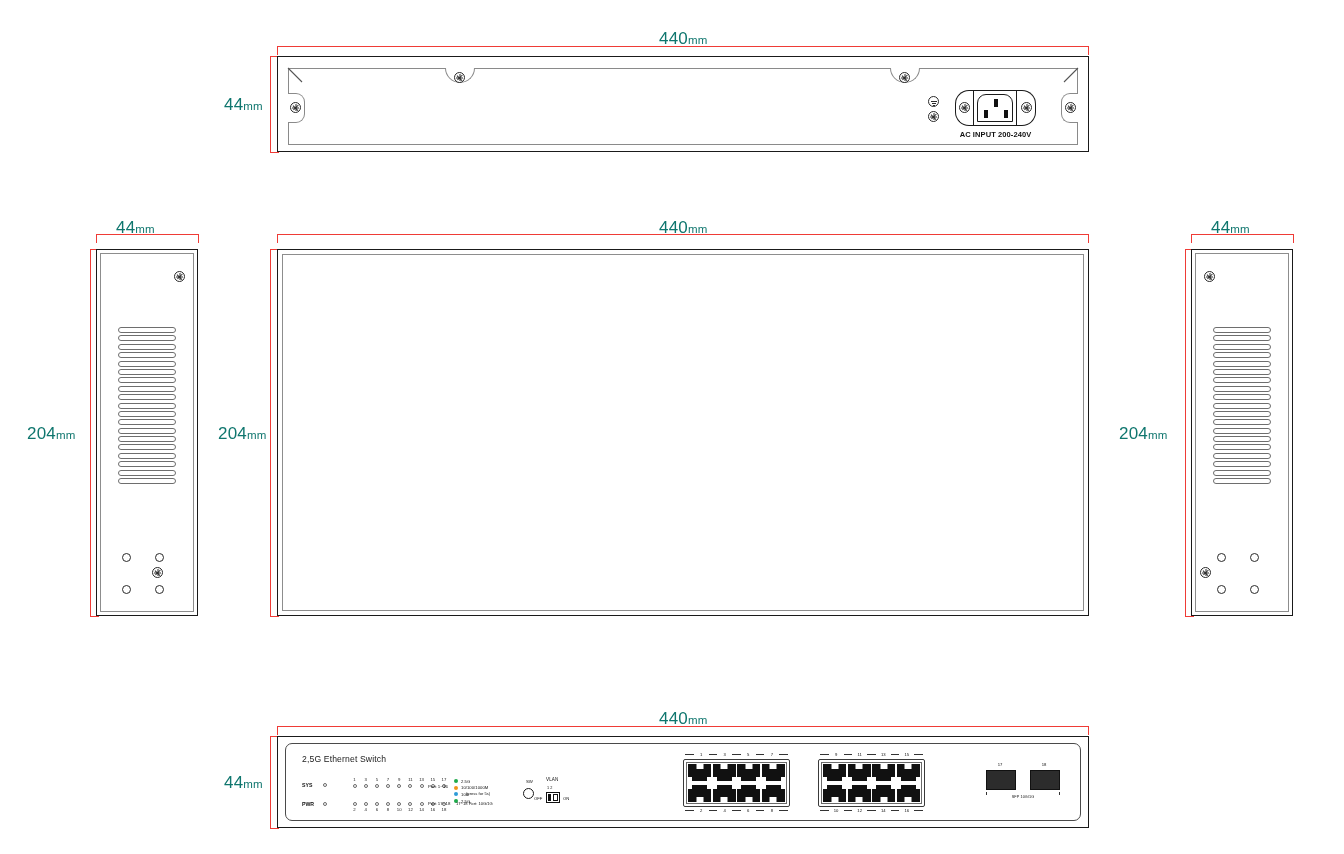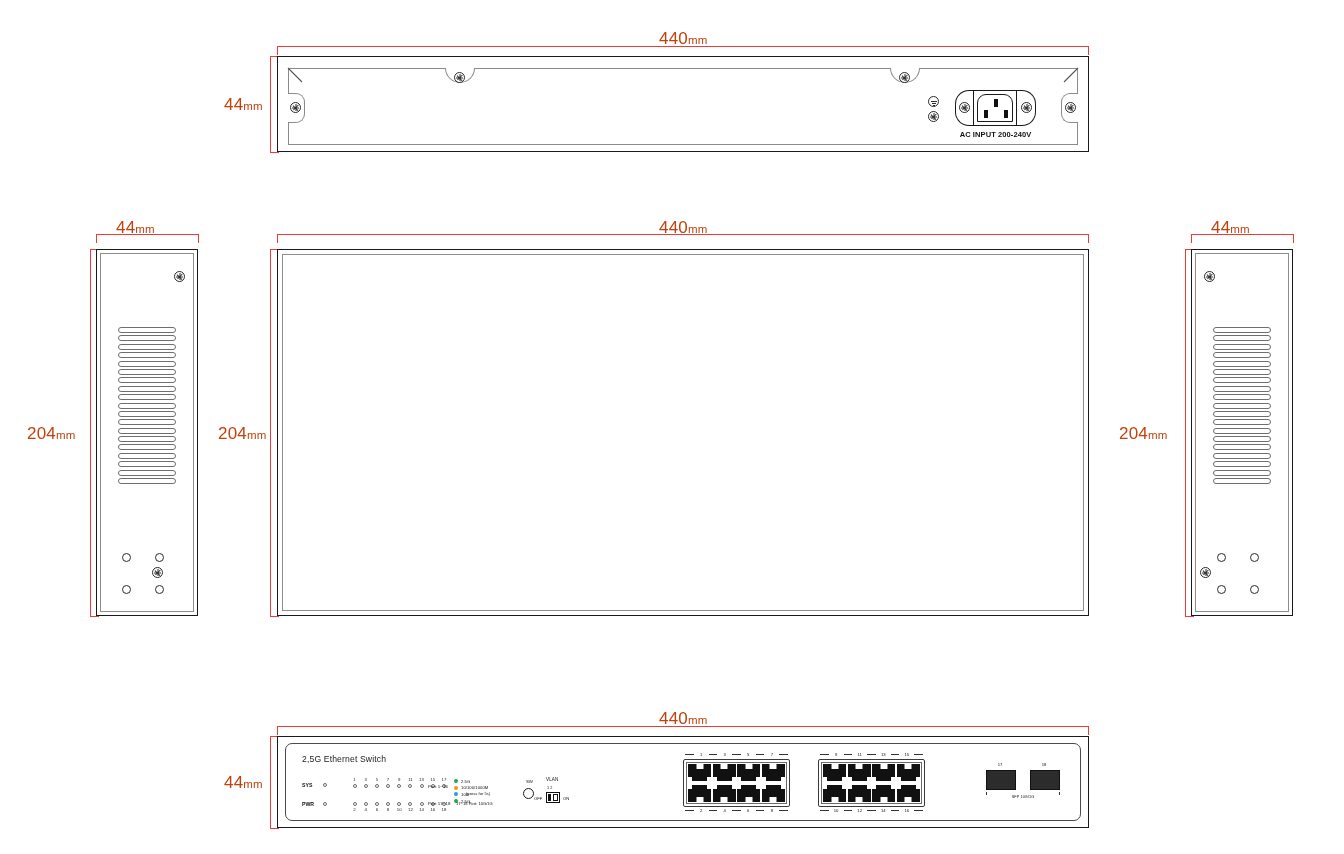--- a/index.html
+++ b/index.html
@@ -3,21 +3,21 @@
 <meta charset="utf-8">
 <style>
   html,body{margin:0;padding:0;background:#ffffff;}
   body{width:1344px;height:854px;position:relative;
        font-family:"Liberation Sans","DejaVu Sans",sans-serif;
        -webkit-font-smoothing:antialiased;overflow:hidden;}
 
   .stage{position:absolute;left:0;top:0;width:1344px;height:854px;}
 
   
-  .dim-label{position:absolute;color:#c2410c;white-space:nowrap;line-height:1;}
+  .dim-label{position:absolute;color:#0f766e;white-space:nowrap;line-height:1;}
   .dim-label .v{font-size:17px;font-weight:400;letter-spacing:.2px;}
   .dim-label .u{font-size:11.5px;font-weight:400;letter-spacing:.2px;}
 
   .dimline-h{position:absolute;border-top:1.2px solid #ef3b36;height:0;}
   .dimline-v{position:absolute;border-left:1.2px solid #ef3b36;width:0;}
   .tick-v{position:absolute;border-left:1.2px solid #ef3b36;width:0;height:9px;}
   .tick-h{position:absolute;border-top:1.2px solid #ef3b36;height:0;width:9px;}
 
   
   .panel{position:absolute;background:#ffffff;box-sizing:border-box;}

